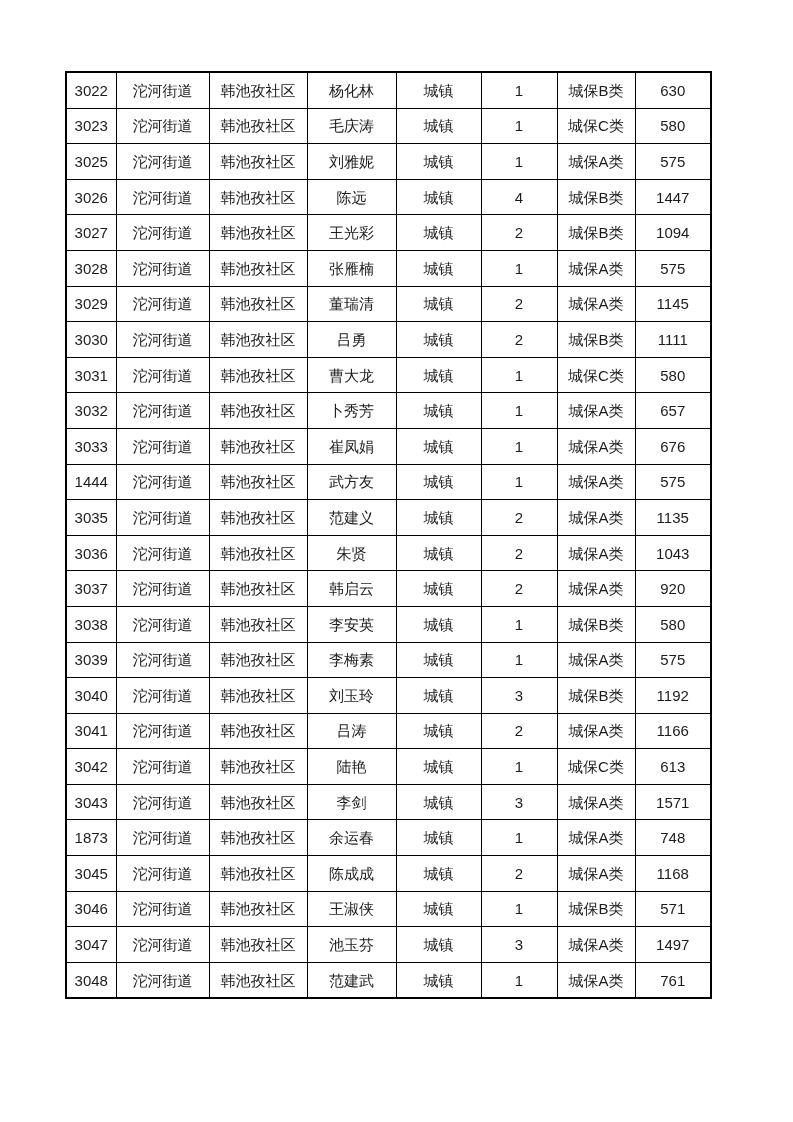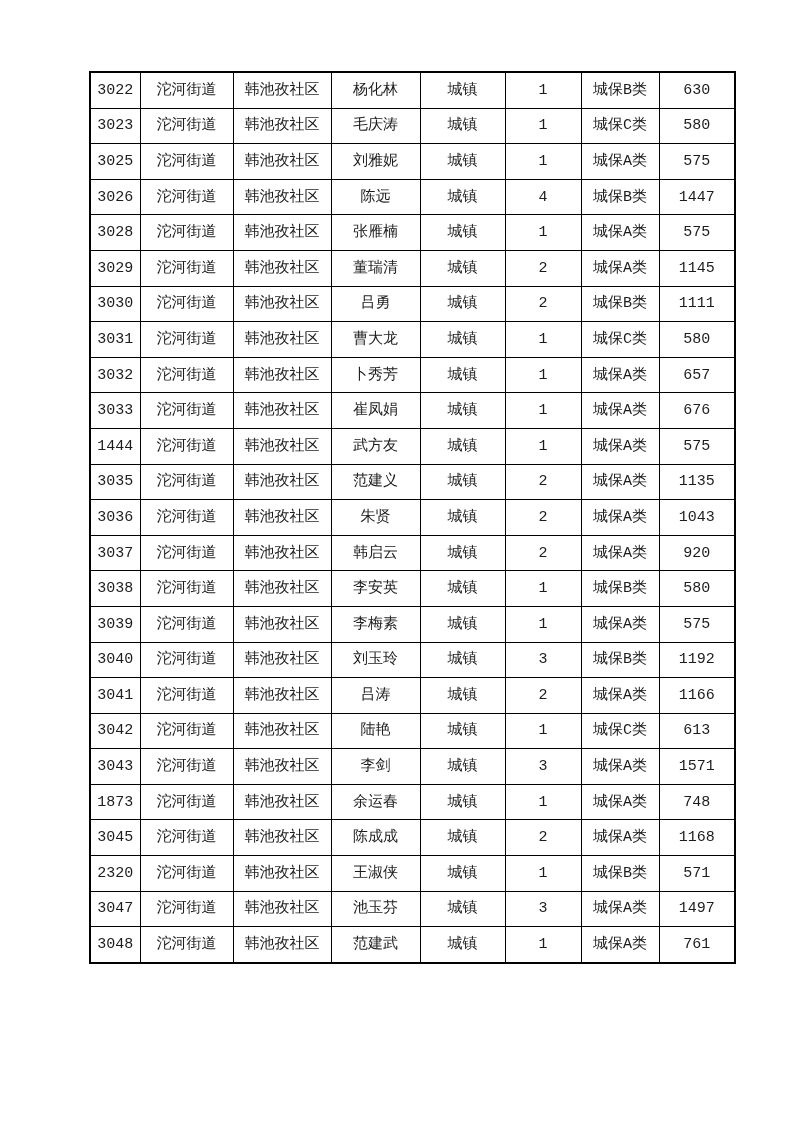--- a/index.html
+++ b/index.html
@@ -6,22 +6,21 @@
     margin: 0;
     padding: 0;
     background: #ffffff;
   }
   .page {
     position: relative;
     width: 753px;
     height: 1122px;
     background: #ffffff;
     overflow: hidden;
-    font-family: Liberation Mono, monospace;
-    margin-left: 24px;
+    font-family: Liberation Sans, sans-serif;
   }
   table.roster {
     position: absolute;
     left: 65px;
     top: 71px;
     border-collapse: collapse;
     table-layout: fixed;
     border: 2px solid #000000;
   }
   table.roster td {
@@ -87,20 +86,30 @@
           <td>3026</td>
           <td>沱河街道</td>
           <td>韩池孜社区</td>
           <td>陈远</td>
           <td>城镇</td>
           <td>4</td>
           <td>城保B类</td>
           <td>1447</td>
         </tr>
         <tr>
+          <td>3027</td>
+          <td>沱河街道</td>
+          <td>韩池孜社区</td>
+          <td>王光彩</td>
+          <td>城镇</td>
+          <td>2</td>
+          <td>城保B类</td>
+          <td>1094</td>
+        </tr>
+        <tr>
           <td>3028</td>
           <td>沱河街道</td>
           <td>韩池孜社区</td>
           <td>张雁楠</td>
           <td>城镇</td>
           <td>1</td>
           <td>城保A类</td>
           <td>575</td>
         </tr>
         <tr>
@@ -267,21 +276,21 @@
           <td>3045</td>
           <td>沱河街道</td>
           <td>韩池孜社区</td>
           <td>陈成成</td>
           <td>城镇</td>
           <td>2</td>
           <td>城保A类</td>
           <td>1168</td>
         </tr>
         <tr>
-          <td>2320</td>
+          <td>3046</td>
           <td>沱河街道</td>
           <td>韩池孜社区</td>
           <td>王淑侠</td>
           <td>城镇</td>
           <td>1</td>
           <td>城保B类</td>
           <td>571</td>
         </tr>
         <tr>
           <td>3047</td>

